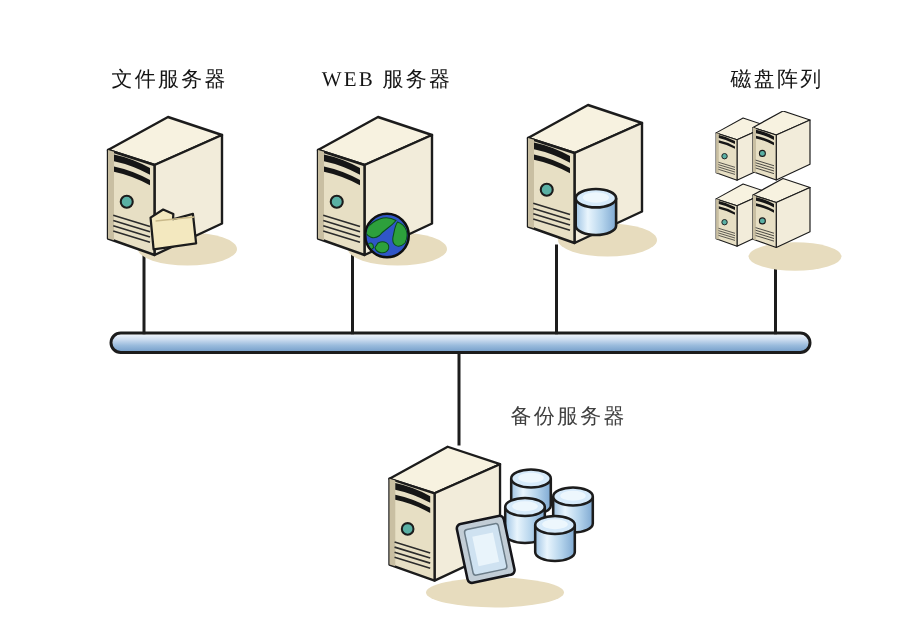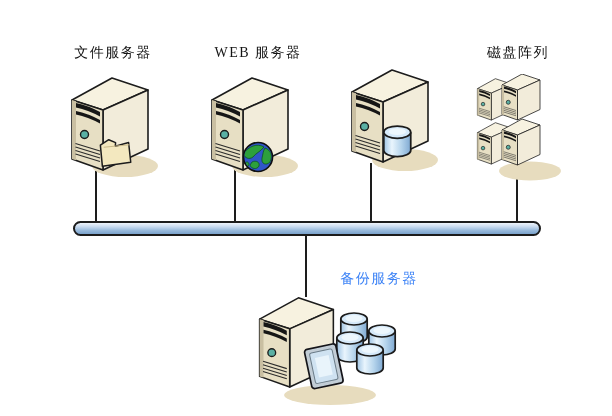--- a/index.html
+++ b/index.html
@@ -6,21 +6,21 @@
   #stage{
     position:relative;width:612px;height:416px;background:#ffffff;
     overflow:hidden;font-family:"Liberation Serif","DejaVu Serif",serif;
   }
   .label{
     position:absolute;transform:translateX(-50%);
     font-size:14px;letter-spacing:1.5px;color:#141414;white-space:nowrap;
   }
   .label-block{
     position:absolute;transform:translateX(-50%);text-align:right;
-    font-size:14px;letter-spacing:1.5px;color:#3b82f6;line-height:19px;white-space:nowrap;
+    font-size:14px;letter-spacing:1.5px;color:#404040;line-height:19px;white-space:nowrap;
   }
   .connector{
     position:absolute;width:1.5px;background:#1d1d1d;z-index:1;
   }
   .icon{position:absolute;z-index:2;}
   #bus{
     position:absolute;left:73px;top:221px;width:464px;height:11px;
     border:2px solid #1c1c1c;border-radius:9px;z-index:3;
     background:linear-gradient(to bottom,#eef4fb 0%,#cdddf0 30%,#9bbcdd 65%,#7aa2cc 100%);
   }

